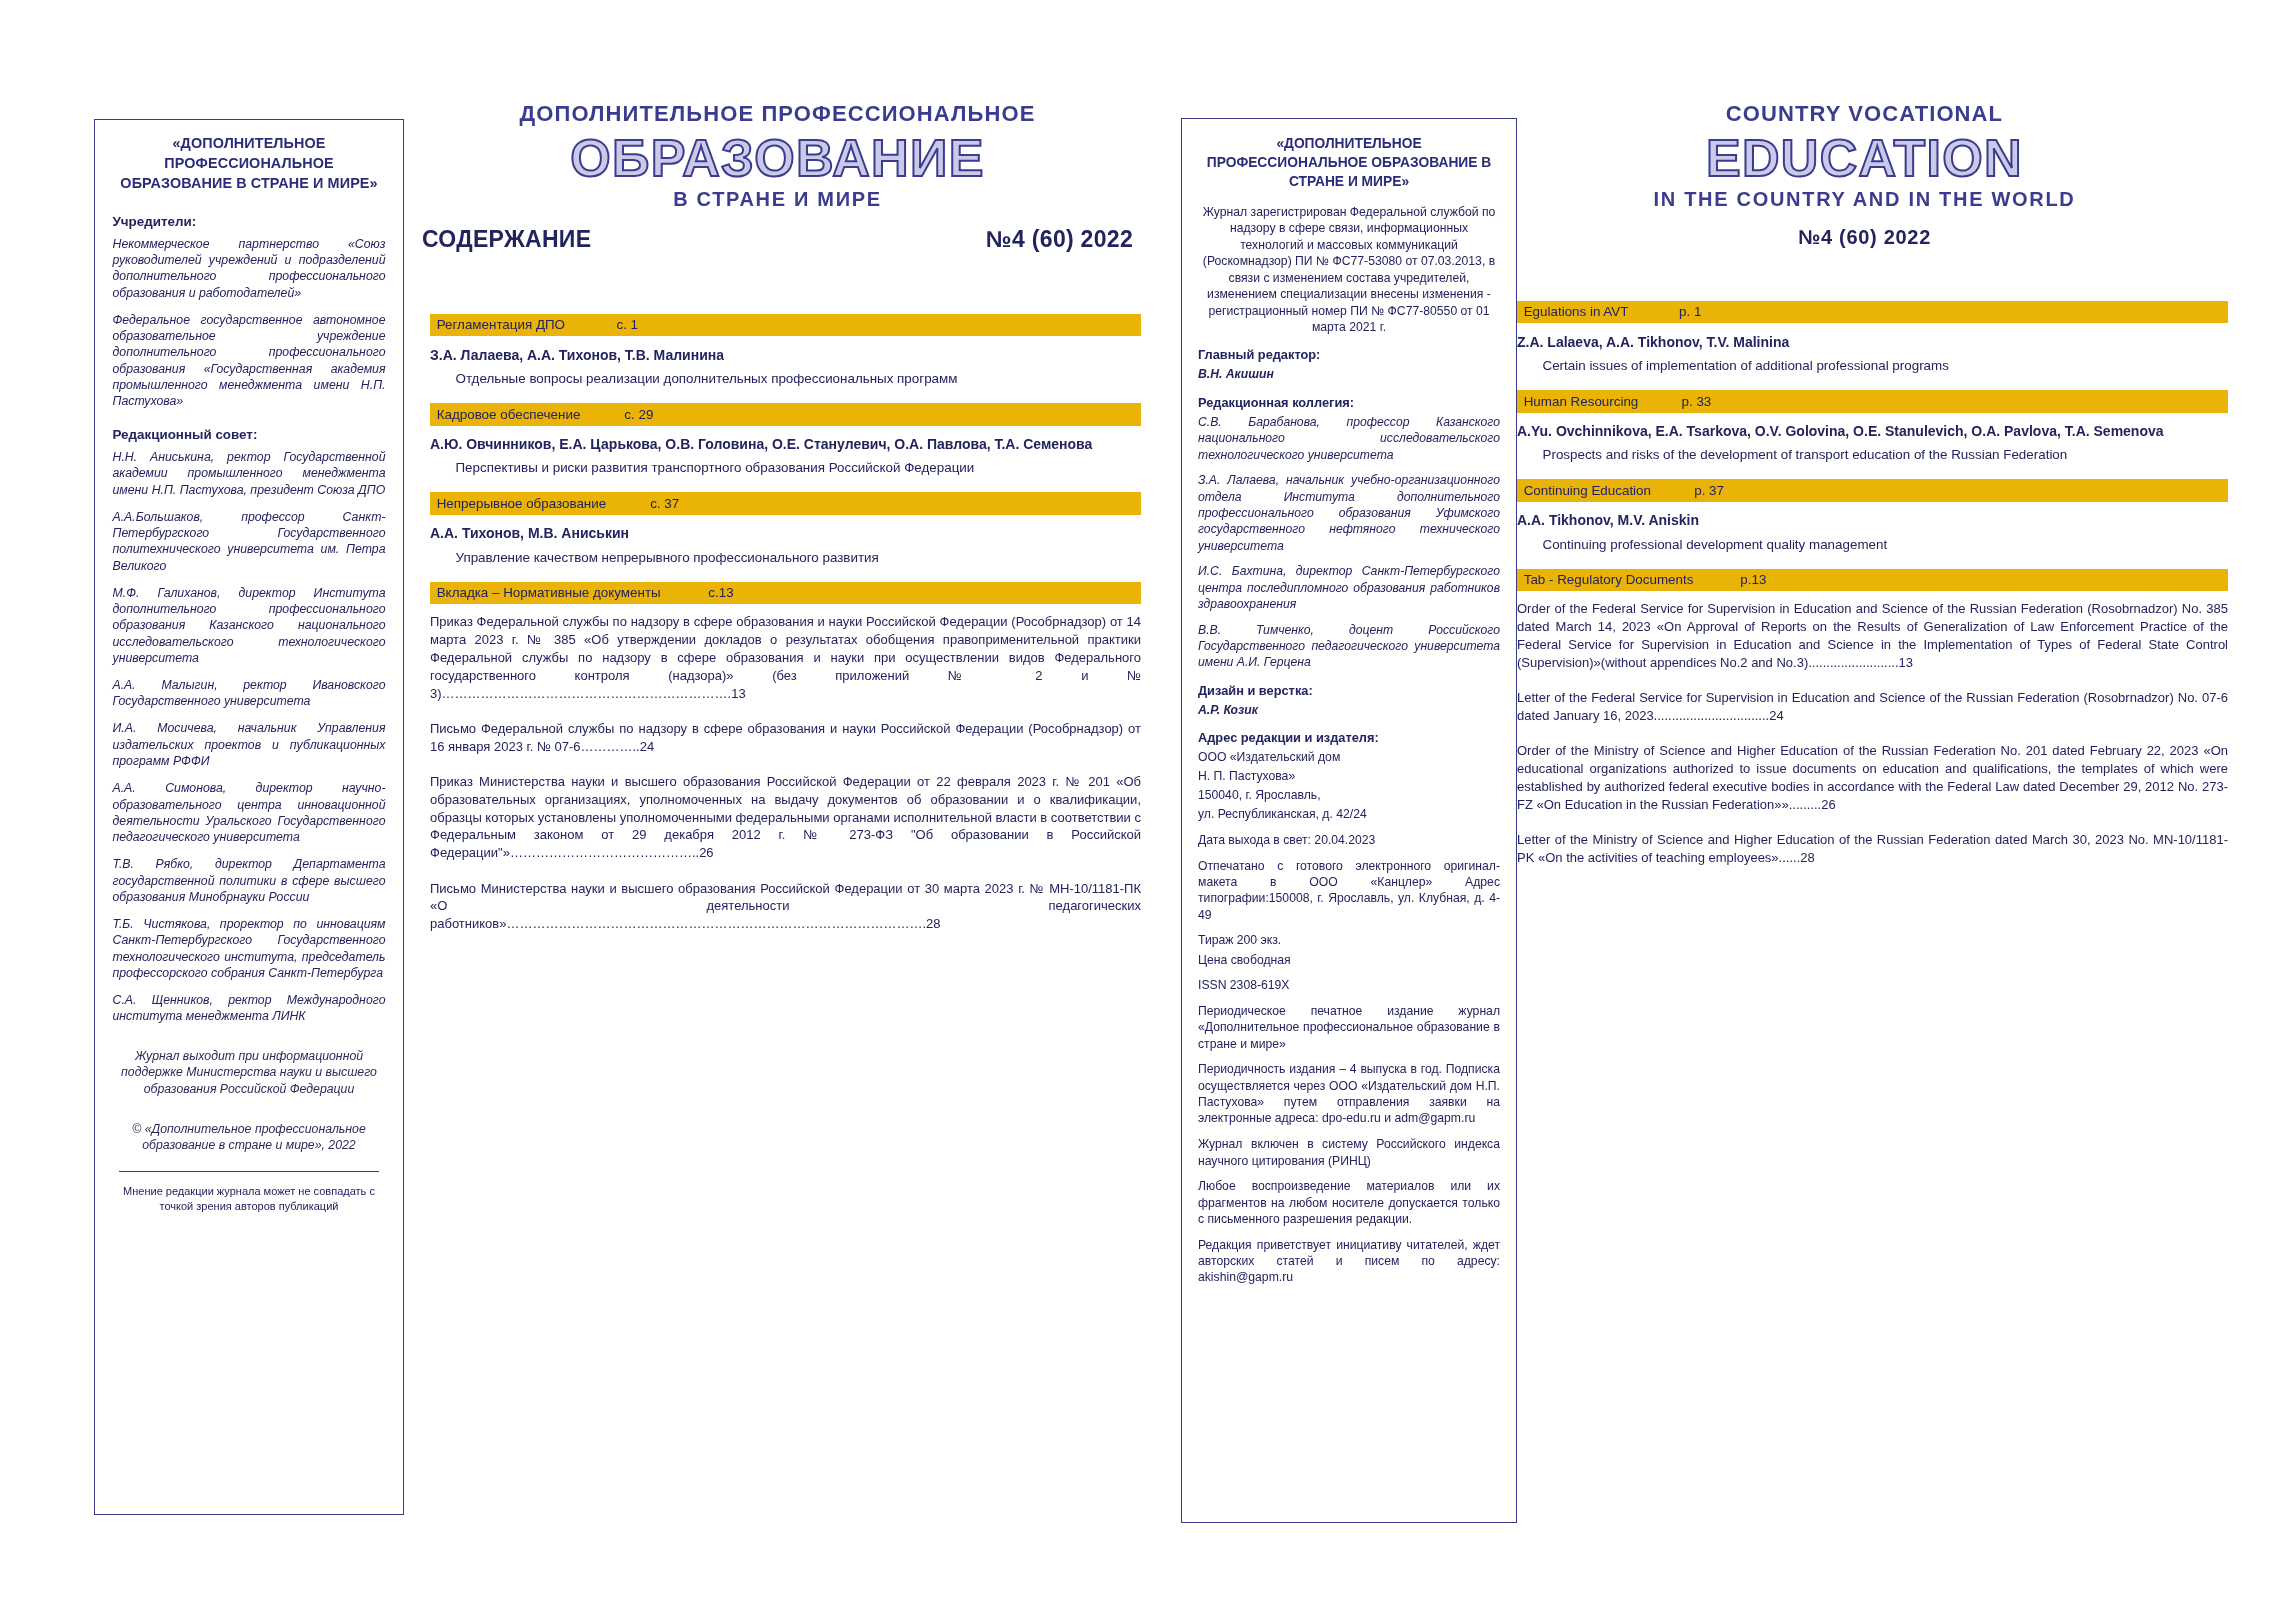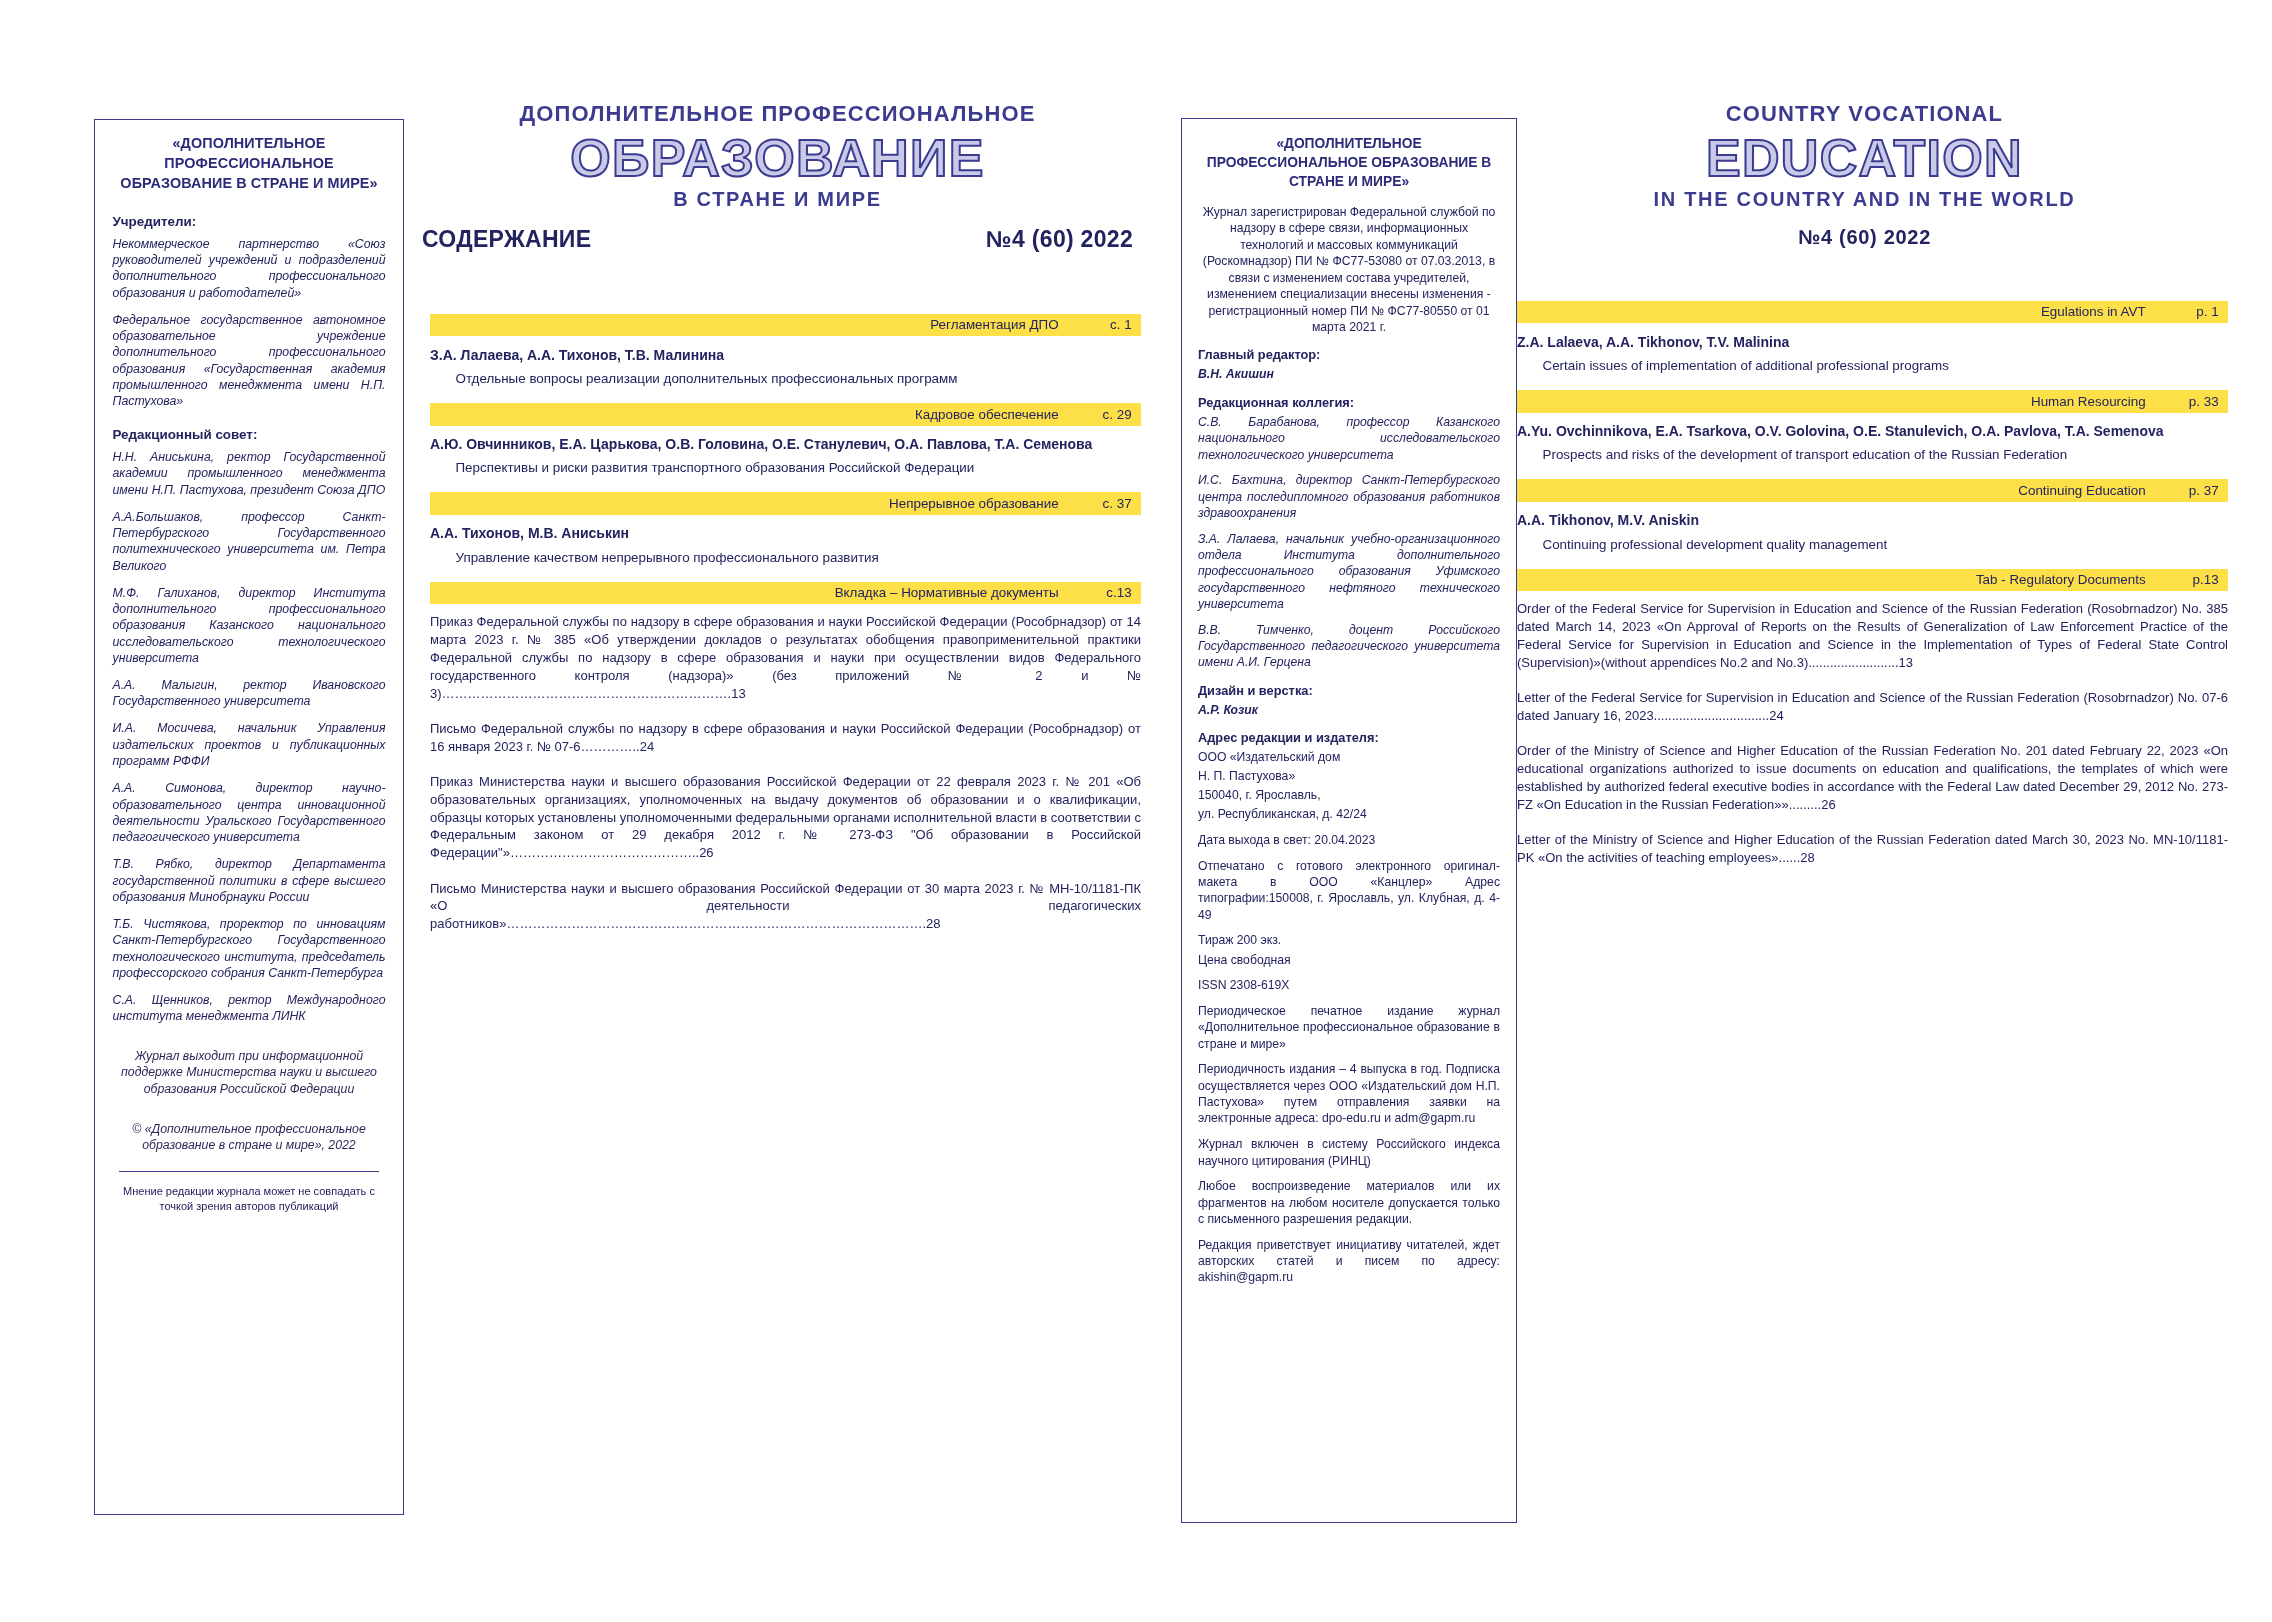--- a/index.html
+++ b/index.html
@@ -120,23 +120,22 @@
     letter-spacing: 0.7px;
     margin-top: 4px;
   }
 
   
   .toc { position: absolute; left: 336px; width: 711px; }
   .toc.left-col  { top: 201px; }
   .toc.right-col { top: 188px; }
 
   .sec-bar {
-    background: #fde047;
+    background: #eab308;
     display: flex;
-    justify-content: flex-end;
     gap: 31px;
     padding: 3.4px 9.4px 4px 6.7px;
     font-size: 13.4px;
     color: #23235f;
     margin: 12px 0 9.4px 0;
   }
   .sec-bar .sec-name { }
   .sec-bar .sec-page { min-width: 42px; text-align: right; }
 
   .authors {
@@ -295,22 +294,22 @@
 
   <div class="imprint-box">
     <div class="imp-title">«ДОПОЛНИТЕЛЬНОЕ ПРОФЕССИОНАЛЬНОЕ ОБРАЗОВАНИЕ В СТРАНЕ И МИРЕ»</div>
     <div class="imp-center">Журнал зарегистрирован Федеральной службой по надзору в сфере связи, информационных технологий и массовых коммуникаций (Роскомнадзор) ПИ № ФС77-53080 от 07.03.2013, в связи с изменением состава учредителей, изменением специализации внесены изменения - регистрационный номер ПИ № ФС77-80550 от 01 марта 2021 г.</div>
 
     <div class="imp-h">Главный редактор:</div>
     <div class="imp-p ital" style="font-weight:bold;">В.Н. Акишин</div>
 
     <div class="imp-h">Редакционная коллегия:</div>
     <div class="imp-p ital">С.В. Барабанова, профессор Казанского национального исследовательского технологического университета</div>
+    <div class="imp-p ital">З.А. Лалаева, начальник учебно-организационного отдела Института дополнительного профессионального образования Уфимского государственного нефтяного технического университета</div>
     <div class="imp-p ital">И.С. Бахтина, директор Санкт-Петербургского центра последипломного образования работников здравоохранения</div>
-    <div class="imp-p ital">З.А. Лалаева, начальник учебно-организационного отдела Института дополнительного профессионального образования Уфимского государственного нефтяного технического университета</div>
     <div class="imp-p ital">В.В. Тимченко, доцент Российского Государственного педагогического университета имени А.И. Герцена</div>
 
     <div class="imp-h">Дизайн и верстка:</div>
     <div class="imp-p ital" style="font-weight:bold;">А.Р. Козик</div>
 
     <div class="imp-h">Адрес редакции и издателя:</div>
     <div class="imp-p" style="margin-bottom:2.7px;">ООО «Издательский дом</div>
     <div class="imp-p" style="margin-bottom:2.7px;">Н. П. Пастухова»</div>
     <div class="imp-p" style="margin-bottom:2.7px;">150040, г. Ярославль,</div>
     <div class="imp-p">ул. Республиканская, д. 42/24</div>

